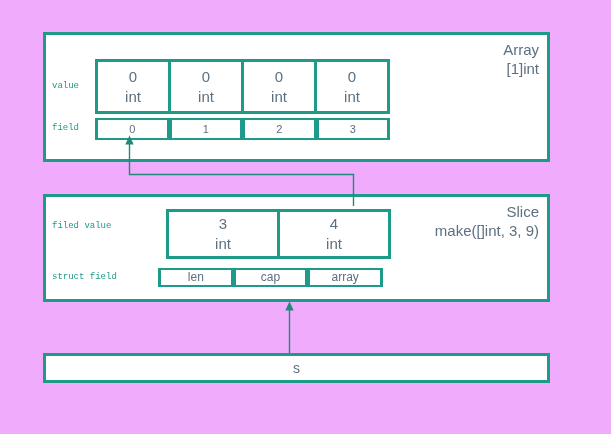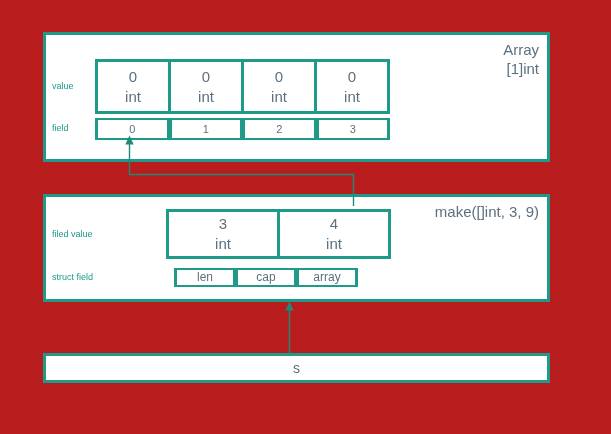--- a/index.html
+++ b/index.html
@@ -1,42 +1,42 @@
 <!DOCTYPE html>
 <html><head>
 <meta charset="utf-8">
 <style>
   html,body{margin:0;padding:0}
   body{background:#fdf8ee;font-family:"Liberation Sans",sans-serif}
-  #canvas{position:relative;width:611px;height:434px;background:#b91c1c;overflow:hidden}
+  #canvas{position:relative;width:611px;height:434px;background:#f0abfc;overflow:hidden}
 
   .box{position:absolute;background:#ffffff;border:3px solid #1e9a89;box-sizing:border-box}
   #array-box{left:43px;top:32px;width:507px;height:130px}
   #slice-box{left:43px;top:194px;width:507px;height:108px}
   #s-box{left:43px;top:353px;width:507px;height:30px;display:flex;align-items:center;justify-content:center}
 
   .box-title{position:absolute;top:5px;right:8px;text-align:right;font-size:15px;line-height:19px;color:#5c7080;white-space:nowrap}
-  .row-label{position:absolute;left:6px;font-family:Liberation Sans, sans-serif;font-size:9px;color:#1e9a89;white-space:nowrap}
+  .row-label{position:absolute;left:6px;font-family:Liberation Mono, monospace;font-size:9px;color:#1e9a89;white-space:nowrap}
 
   .cell-row{position:absolute;display:flex;background:#1e9a89;box-sizing:border-box}
   .value-row{padding:3px;gap:3px}
   .small-row{padding:2px 3px;gap:5px}
   .cell{flex:1 1 0;background:#ffffff;display:flex;flex-direction:column;align-items:center;justify-content:center;color:#5c7080;min-width:0}
   .value-cell{font-size:15px;line-height:20px}
   .small-cell{font-size:11px;line-height:12px}
   #slice-field-row .cell{font-size:12px;line-height:13px}
 
   #array-value-row{left:49px;top:24px;width:295px;height:55px}
   #array-index-row{left:49px;top:83px;width:295px;height:22px}
   #slice-value-row{left:120px;top:12px;width:225px;height:50px}
-  #slice-field-row{left:128px;top:71px;width:184px;height:19px}
+  #slice-field-row{left:112px;top:71px;width:225px;height:19px}
 
   #array-label-value{top:46px}
   #array-label-index{top:88px}
-  #slice-label-field{top:32px}
+  #slice-label-field{top:24px}
   #slice-label-struct{top:75px}
 
   #s-label{font-size:14px;color:#5c7080}
 
   #arrows{position:absolute;left:0;top:0;width:611px;height:434px;pointer-events:none}
 </style>
 </head>
 <body>
 
 <div id="canvas">
@@ -71,20 +71,21 @@
     <div class="cell-row small-row" id="array-index-row">
       <div class="cell small-cell">0</div>
       <div class="cell small-cell">1</div>
       <div class="cell small-cell">2</div>
       <div class="cell small-cell">3</div>
     </div>
   </div>
 
   <div class="box" id="slice-box">
     <div class="box-title">
+      <div>Slice</div>
       <div>make([]int, 3, 9)</div>
     </div>
     <div class="row-label" id="slice-label-field">filed value</div>
     <div class="row-label" id="slice-label-struct">struct field</div>
 
     <div class="cell-row value-row" id="slice-value-row">
       <div class="cell value-cell">
         <div>3</div>
         <div>int</div>
       </div>

